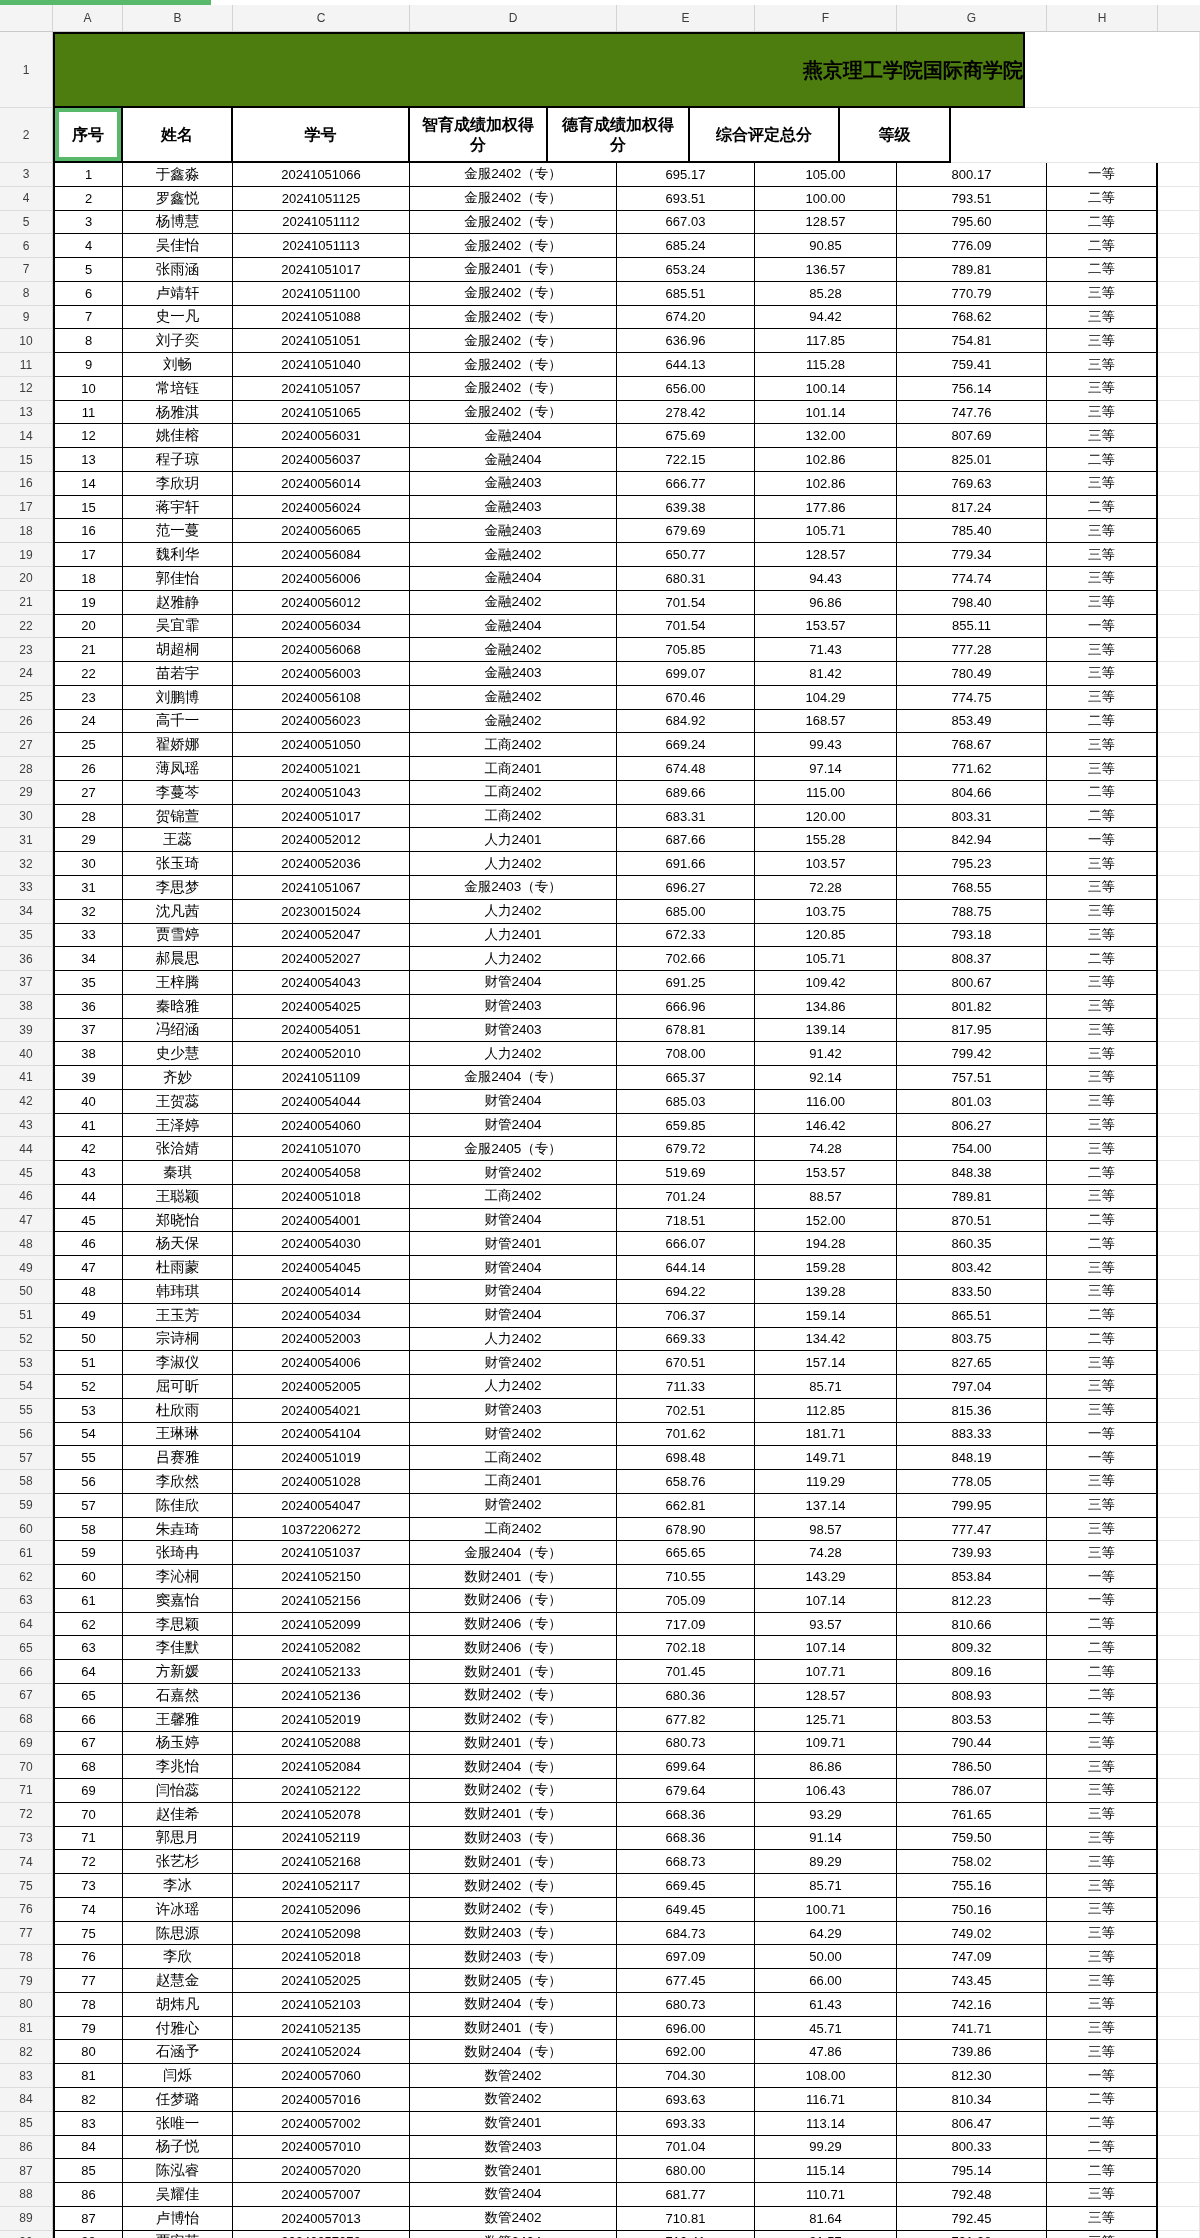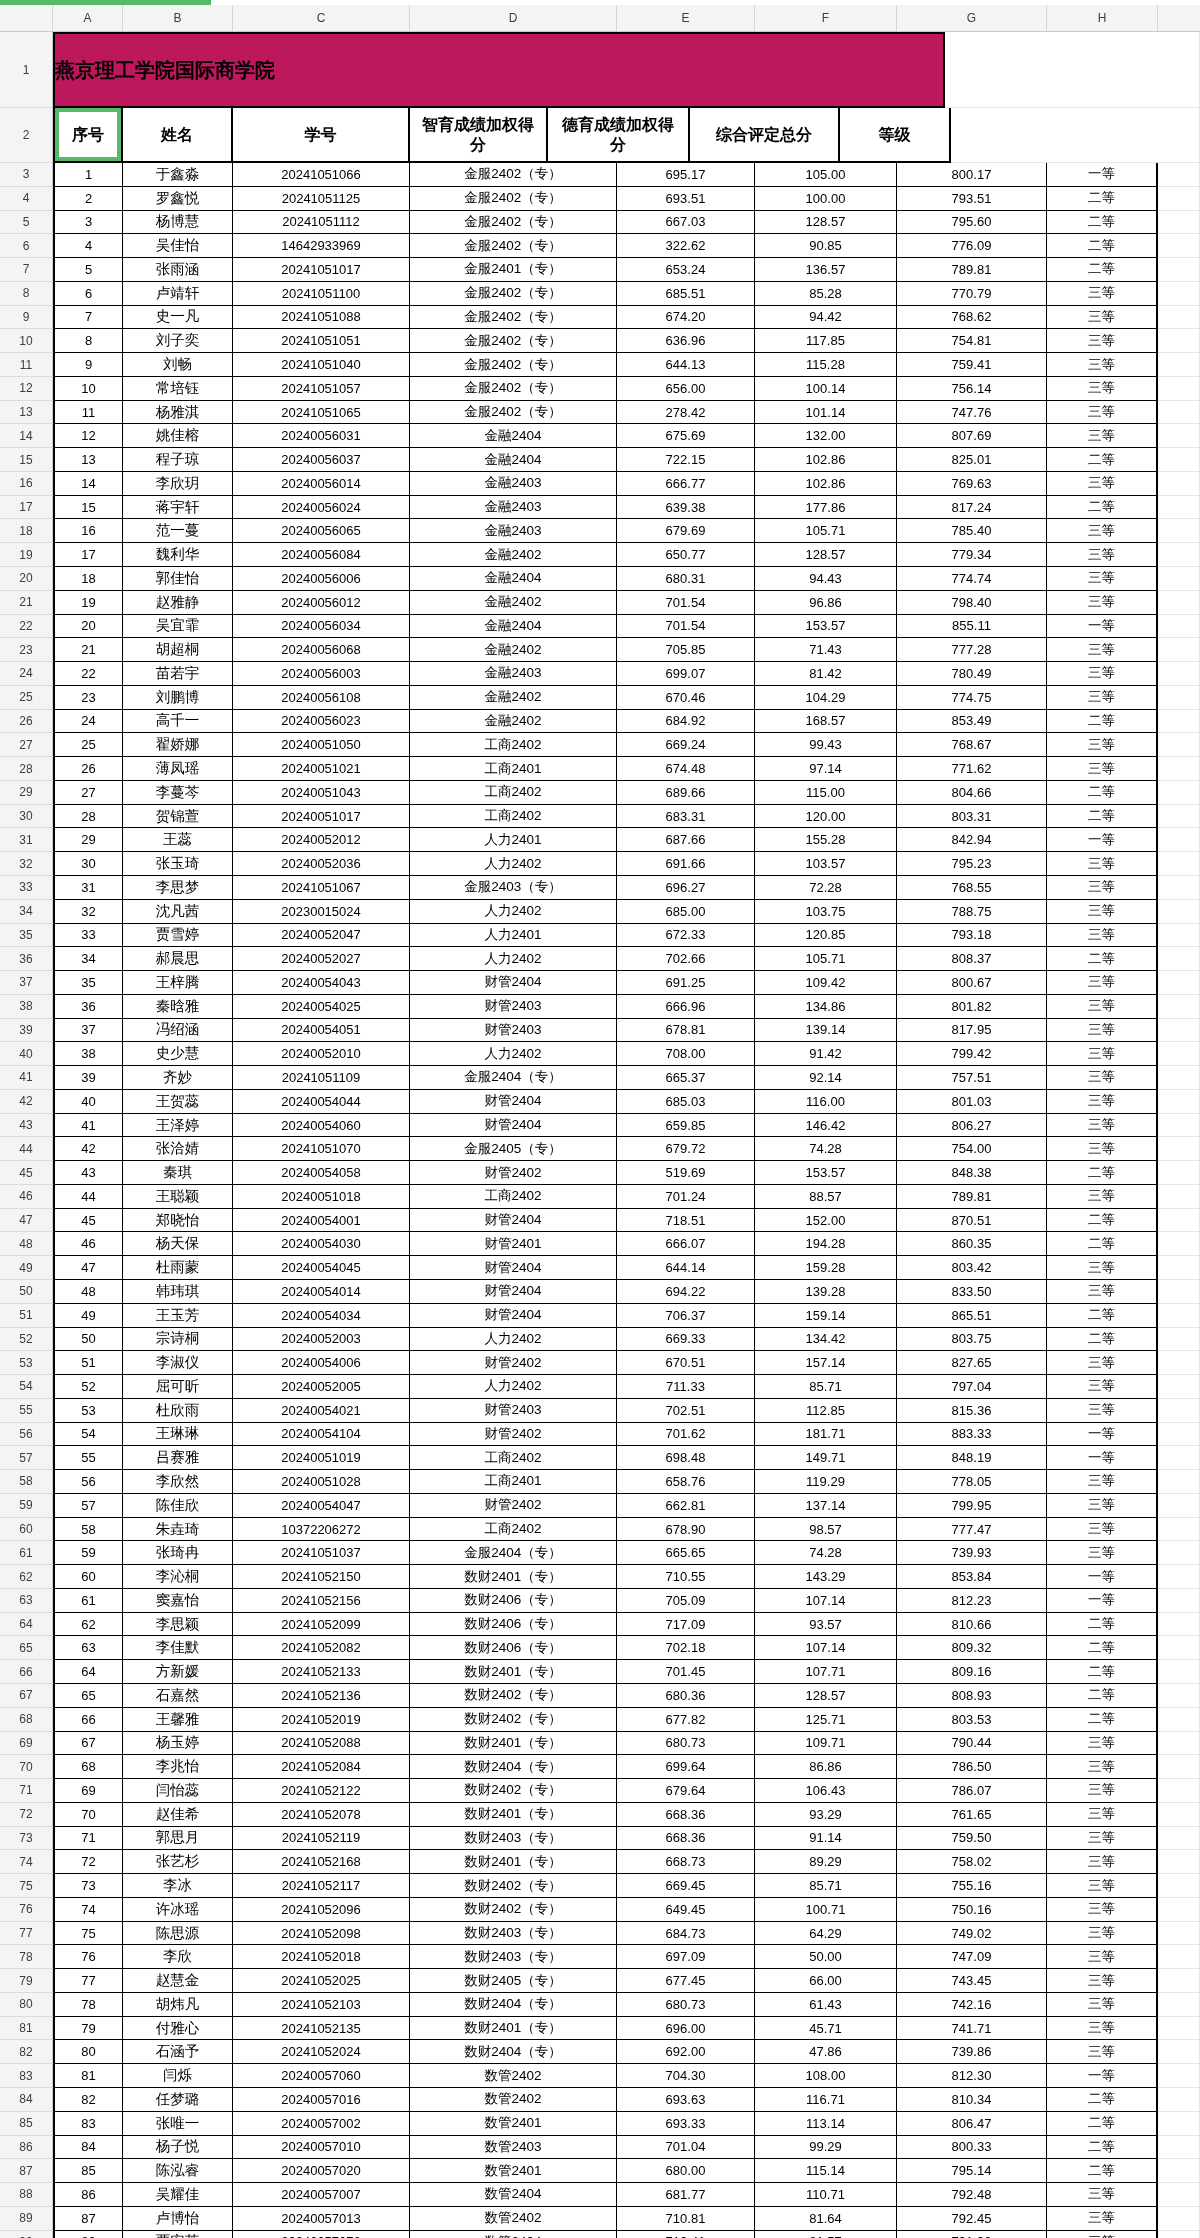--- a/index.html
+++ b/index.html
@@ -25,23 +25,23 @@
   .rh{
     width:53px;box-sizing:border-box;background:#f4f4f4;
     border-right:1px solid #c9c9c9;border-bottom:1px solid #dcdcdc;
     display:flex;align-items:center;justify-content:center;
     font-size:12px;color:#3d3d3d;flex:0 0 auto;
   }
   .fill{flex:1;box-sizing:border-box;border-bottom:1px solid #e6e6e6;border-right:1px solid #e6e6e6;background:#fff;}
   
   .trow{height:76px;}
   .titlecell{
-    width:892px;box-sizing:border-box;border:2px solid #000;
-    display:flex;flex-direction:column;align-items:flex-start;justify-content:center;
-    background:#be185d;
+    width:972px;box-sizing:border-box;border:2px solid #000;
+    display:flex;flex-direction:column;align-items:flex-end;justify-content:center;
+    background:#4d7c0f;
   }
   .titlecell .tl{font-size:20px;font-weight:bold;line-height:27px;white-space:nowrap;}
   
   .hrow{height:55px;}
   .hc{
     box-sizing:border-box;border-right:2px solid #000;border-bottom:2px solid #000;
     display:flex;align-items:center;justify-content:center;text-align:center;
     font-size:16px;font-weight:bold;background:#fff;white-space:pre-line;line-height:20px;
   }
   .hc.first{border-left:2px solid #000;}
@@ -140,23 +140,23 @@
         <div class="c c4">667.03</div>
         <div class="c c5">128.57</div>
         <div class="c c6">795.60</div>
         <div class="c c7">二等</div>
         <div class="fill"></div>
       </div>
       <div class="r">
         <div class="rh">6</div>
         <div class="c c0">4</div>
         <div class="c c1">吴佳怡</div>
-        <div class="c c2">14642933969</div>
+        <div class="c c2">20241051113</div>
         <div class="c c3">金服2402（专）</div>
-        <div class="c c4">322.62</div>
+        <div class="c c4">685.24</div>
         <div class="c c5">90.85</div>
         <div class="c c6">776.09</div>
         <div class="c c7">二等</div>
         <div class="fill"></div>
       </div>
       <div class="r">
         <div class="rh">7</div>
         <div class="c c0">5</div>
         <div class="c c1">张雨涵</div>
         <div class="c c2">20241051017</div>

